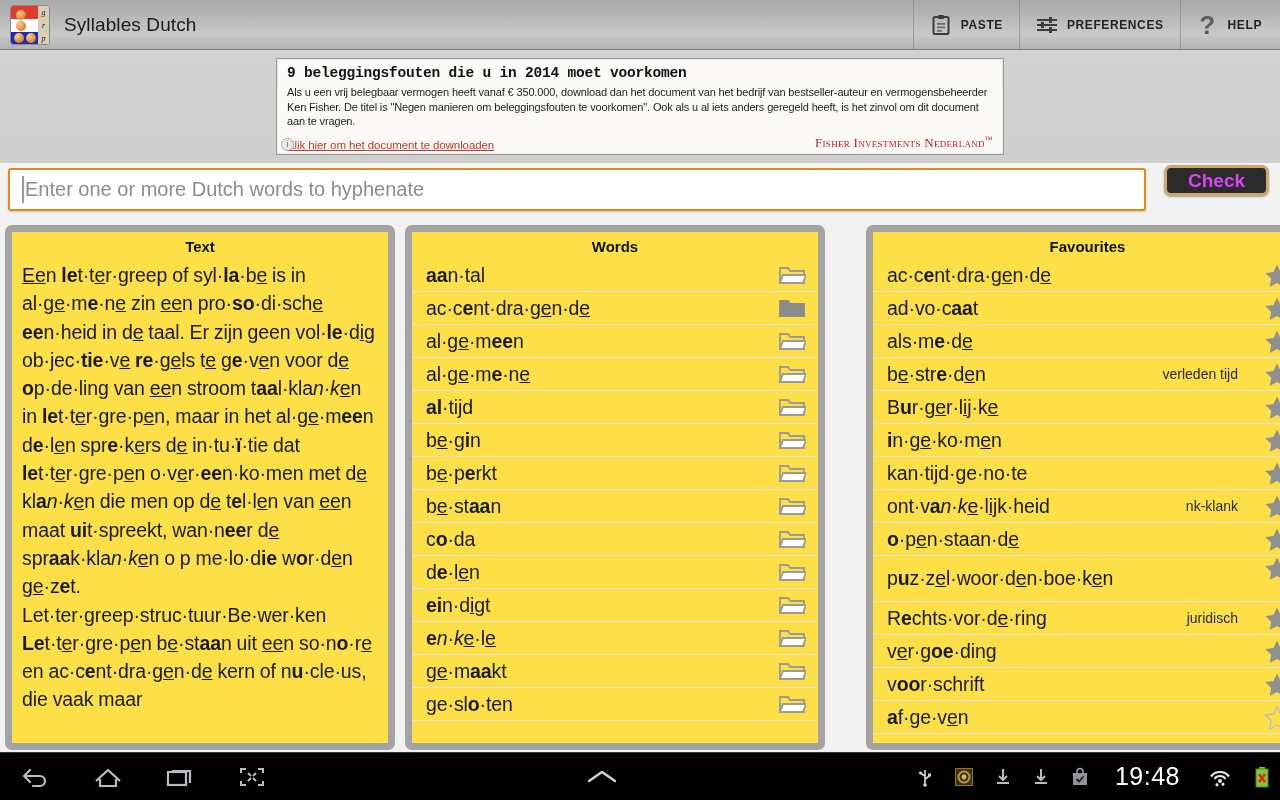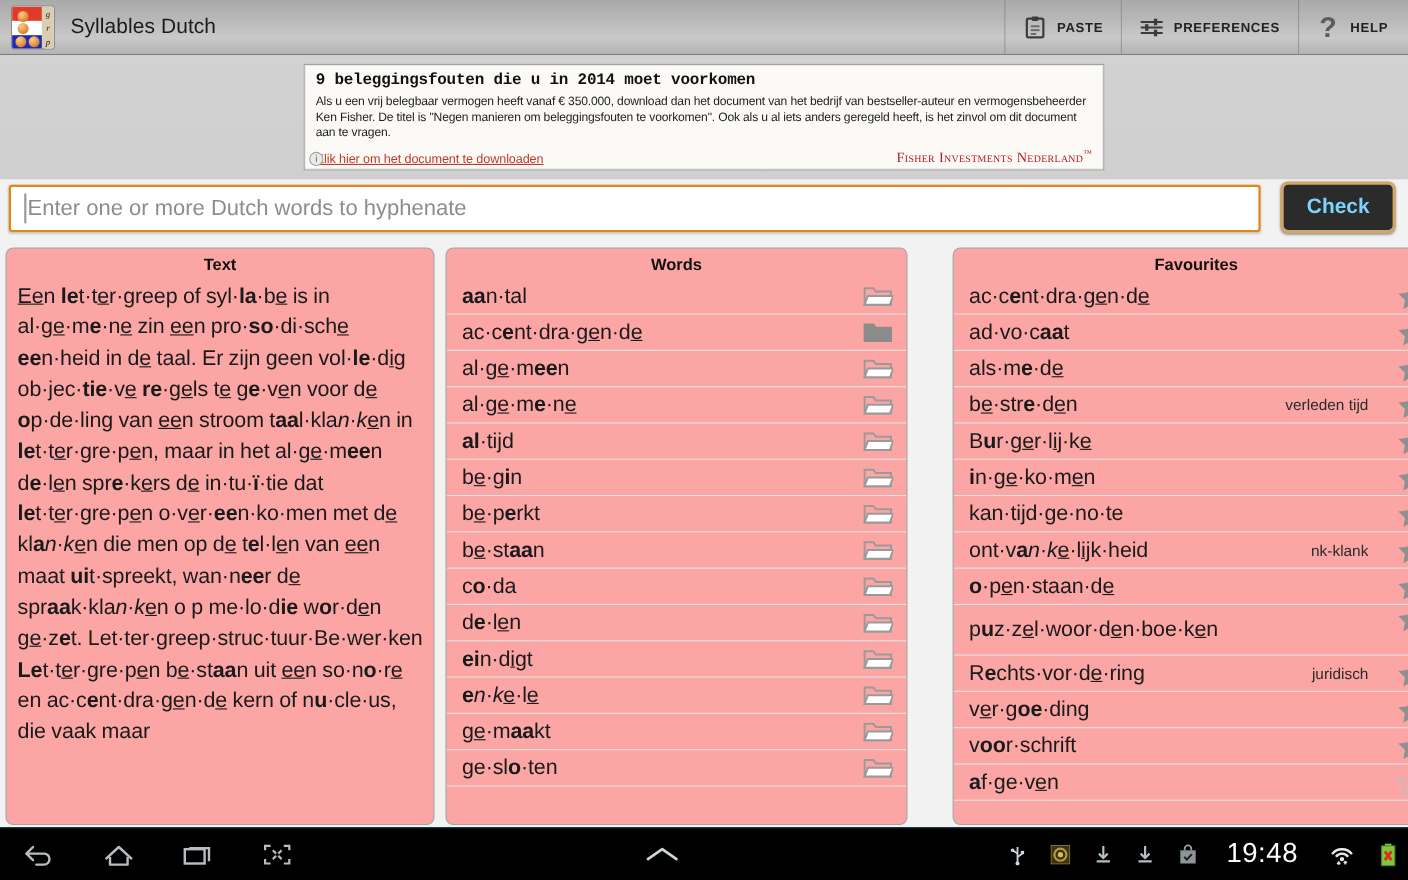--- a/index.html
+++ b/index.html
@@ -75,32 +75,32 @@
   .searchrow { position:absolute; left:0; top:163px; width:1280px; height:60px; }
   .search-field {
     position:absolute; left:8px; top:5px; width:1138px; height:43px;
     background:#fff; border:2px solid #e08a16; border-radius:3px;
     display:flex; align-items:center; padding-left:12px;
     box-shadow: 0 1px 2px rgba(0,0,0,.18);
   }
   .caret { width:2px; height:27px; background:#9a9a9a; margin-right:1px; flex:0 0 auto;}
   .search-ph { font-size:20px; color:#8c8c8c; white-space:nowrap; }
   .check-btn {
-    position:absolute; left:1164px; top:2px; width:105px; height:47px;
+    position:absolute; left:1164px; top:2px; width:105px; height:31px;
     border-radius:7px; background:#2b2b2b; border:3px solid #cfa76b;
-    color:#7dd3fc; font-size:19px; font-weight:bold;
+    color:#d946ef; font-size:19px; font-weight:bold;
     display:flex; align-items:center; justify-content:center;
     box-shadow: 0 1px 2px rgba(0,0,0,.35);
   }
 
   
   .panels { position:absolute; left:0; top:223px; width:1280px; height:529px; }
   .panel {
-    position:absolute; top:2px; height:525px; background:#fca5a5;
-    border:1px solid #a3a3a3; border-radius:7px; overflow:hidden;
+    position:absolute; top:2px; height:525px; background:#fde047;
+    border:7px solid #a3a3a3; border-radius:7px; overflow:hidden;
   }
   #panel-text { left:5px; width:390px; }
   #panel-words { left:405px; width:420px; }
   #panel-fav { left:866px; width:443px; }
   .panel-title {
     text-align:center; font-size:15px; font-weight:bold; color:#111;
     padding:6px 0 3px 0; line-height:18px;
   }
   .text-body {
     padding:2px 8px 0 10px; font-size:19.5px; line-height:28.3px; color:#1a1a1a;

